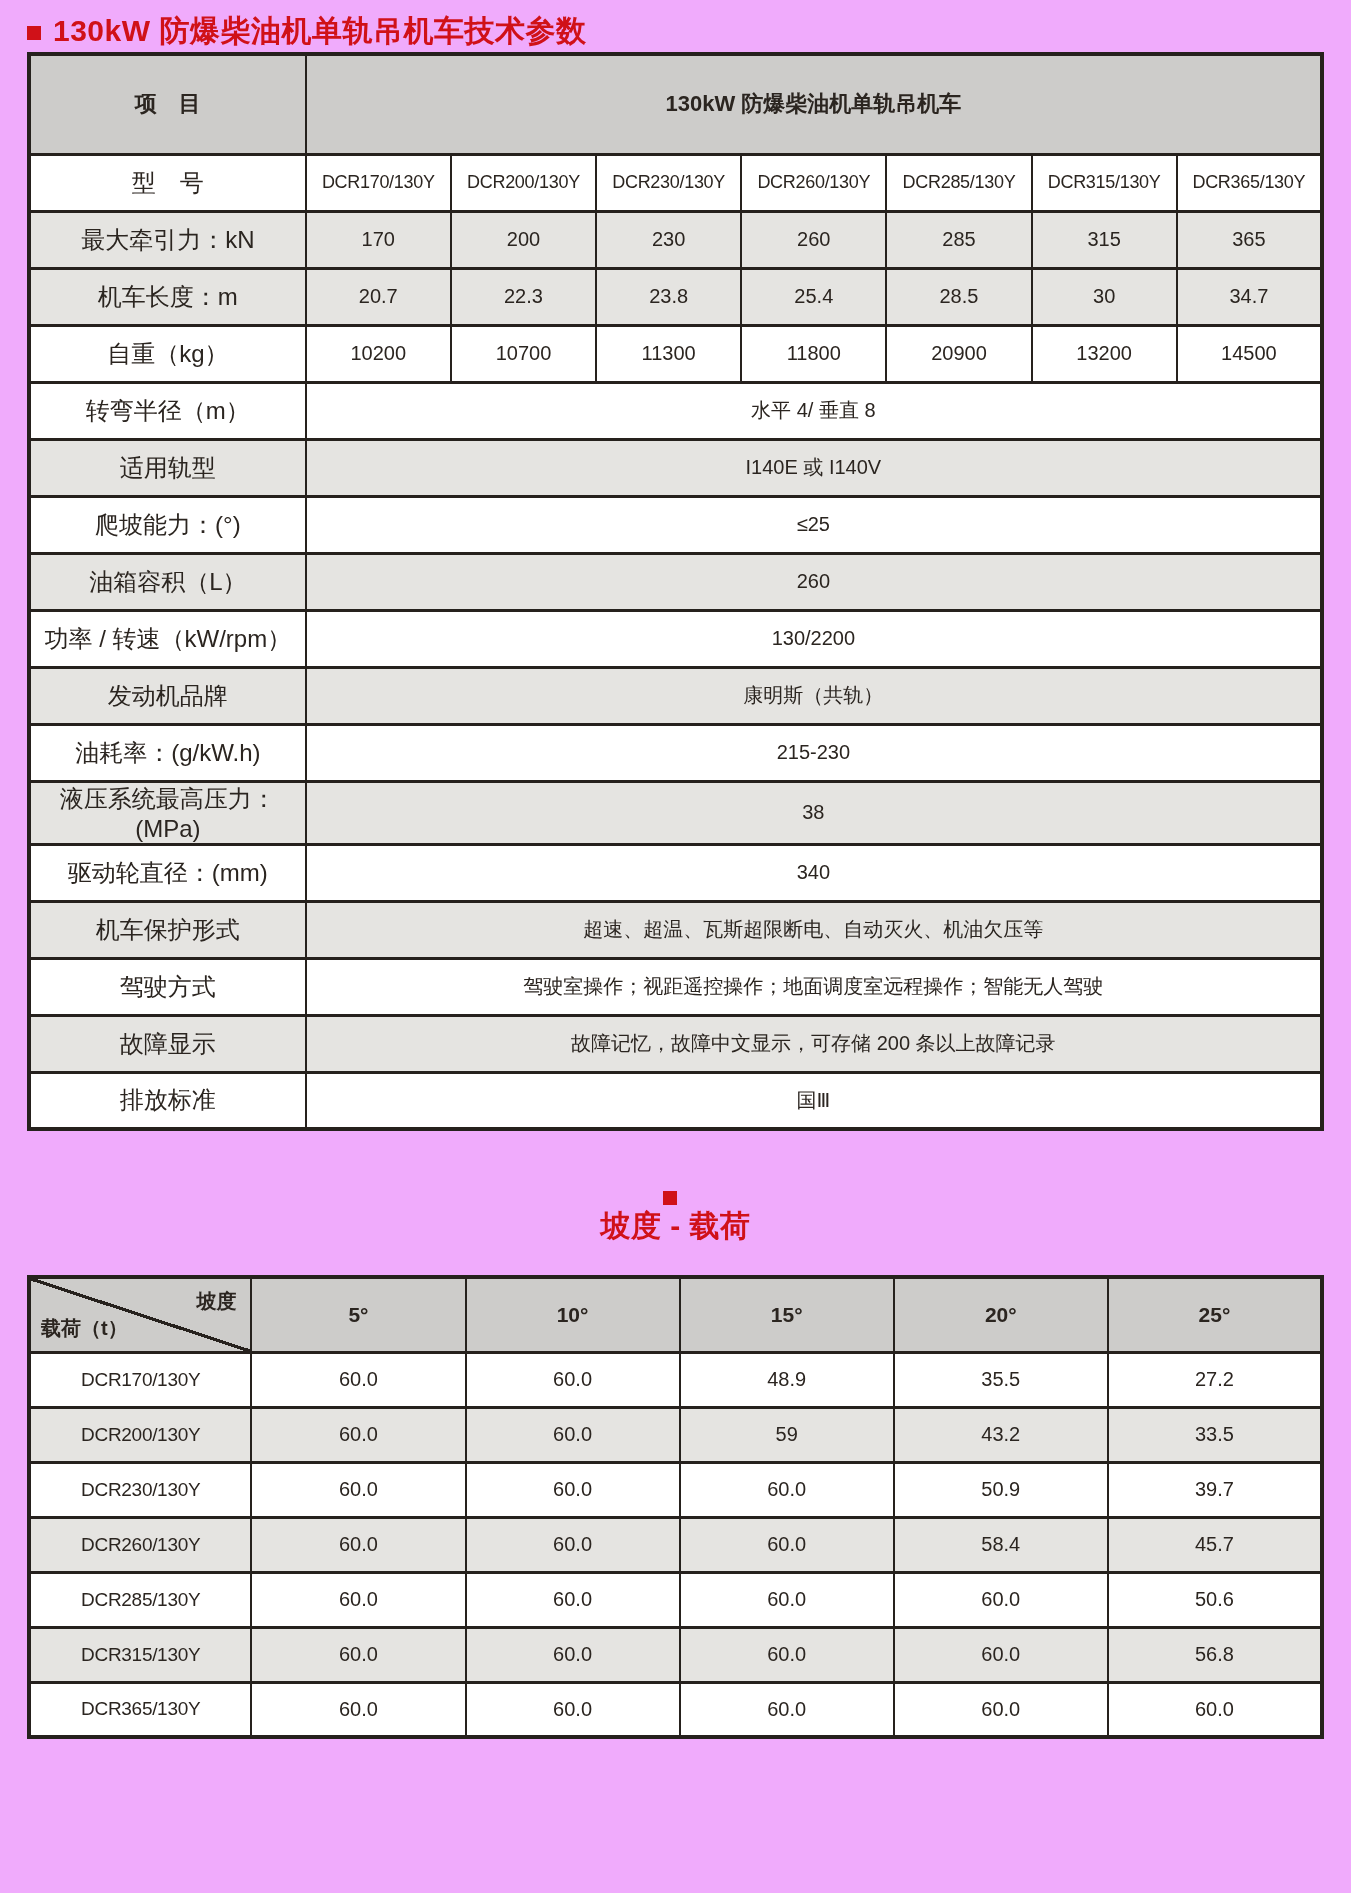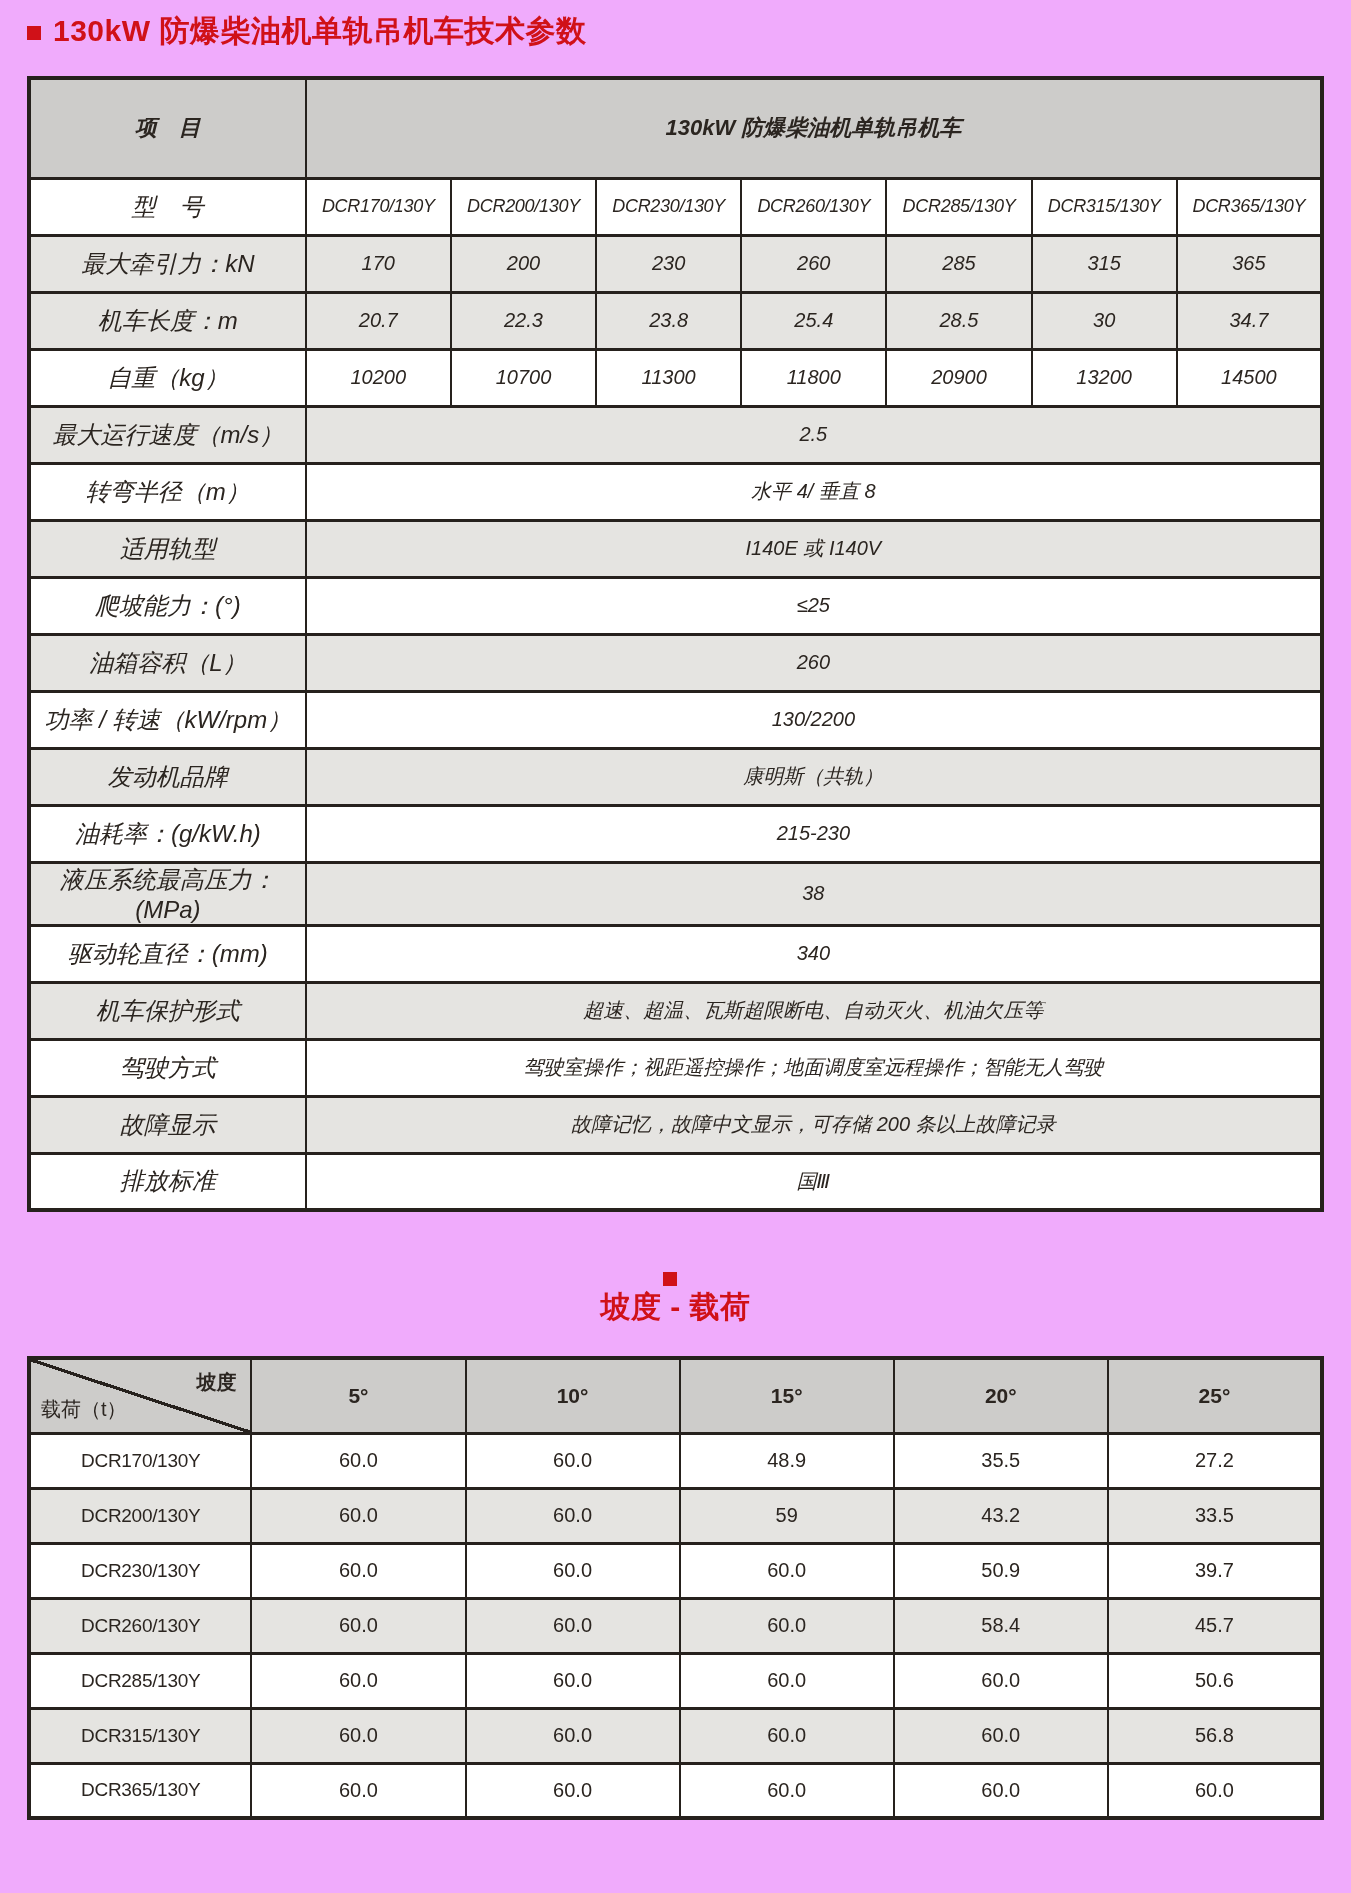--- a/index.html
+++ b/index.html
@@ -42,21 +42,21 @@
     border-bottom:3px solid var(--border-col);
     text-align:center;vertical-align:middle;
     font-size:20px;font-weight:normal;color:var(--text-col);
     padding:0 4px;overflow:hidden;
   }
   tr.white td, tr.white th{background:#ffffff;}
   tr.gray td, tr.gray th{background:var(--row-gray);text-align:center;}
   tr.head-row th{background:var(--header-gray);}
 
   
-  .t1{margin-top:24px;font-style:italic;}
+  .t1{}
   .t1 col.c-label{width:21.4%;}
   .t1 col.c-data{width:11.229%;}
   .t1 tr{height:57px;}
   .t1 tr.head-row{height:100px;}
   .t1 .corner{font-size:22px;font-weight:bold;}
   .t1 .group{font-size:22px;font-weight:bold;}
   .t1 .label{font-size:24px;}
   .t1 .model{font-size:18px;letter-spacing:-0.3px;}
   .t1 .range{font-size:16.5px;letter-spacing:-0.3px;white-space:nowrap;}
 
@@ -75,21 +75,21 @@
       var(--border-col) calc(50% - 1.6px),
       var(--border-col) calc(50% + 1.6px),
       transparent calc(50% + 1.6px));
   }
   .t2 .diag-top{
     position:absolute;top:9px;right:14px;
     font-size:20px;font-weight:bold;
   }
   .t2 .diag-bottom{
     position:absolute;bottom:9px;left:10px;
-    font-size:20px;font-weight:normal;
+    font-size:20px;font-weight:bold;
   }
 </style>
 </head>
 <body>
 
 <div class="page">
 
   <div class="sec-title">
     <span class="bullet"></span>
     <span>130kW 防爆柴油机单轨吊机车技术参数</span>
@@ -137,24 +137,20 @@
         </tr>
         <tr class="white">
           <td class="label">自重（kg）</td>
           <td>10200</td>
           <td>10700</td>
           <td>11300</td>
           <td>11800</td>
           <td>20900</td>
           <td>13200</td>
           <td>14500</td>
-        </tr>
-        <tr class="gray">
-          <td class="label">最大运行速度（m/s）</td>
-          <td class="span-val" colspan="7">2.5</td>
         </tr>
         <tr class="white">
           <td class="label">转弯半径（m）</td>
           <td class="span-val" colspan="7">水平 4/ 垂直 8</td>
         </tr>
         <tr class="gray">
           <td class="label">适用轨型</td>
           <td class="span-val" colspan="7">I140E 或 I140V</td>
         </tr>
         <tr class="white">

